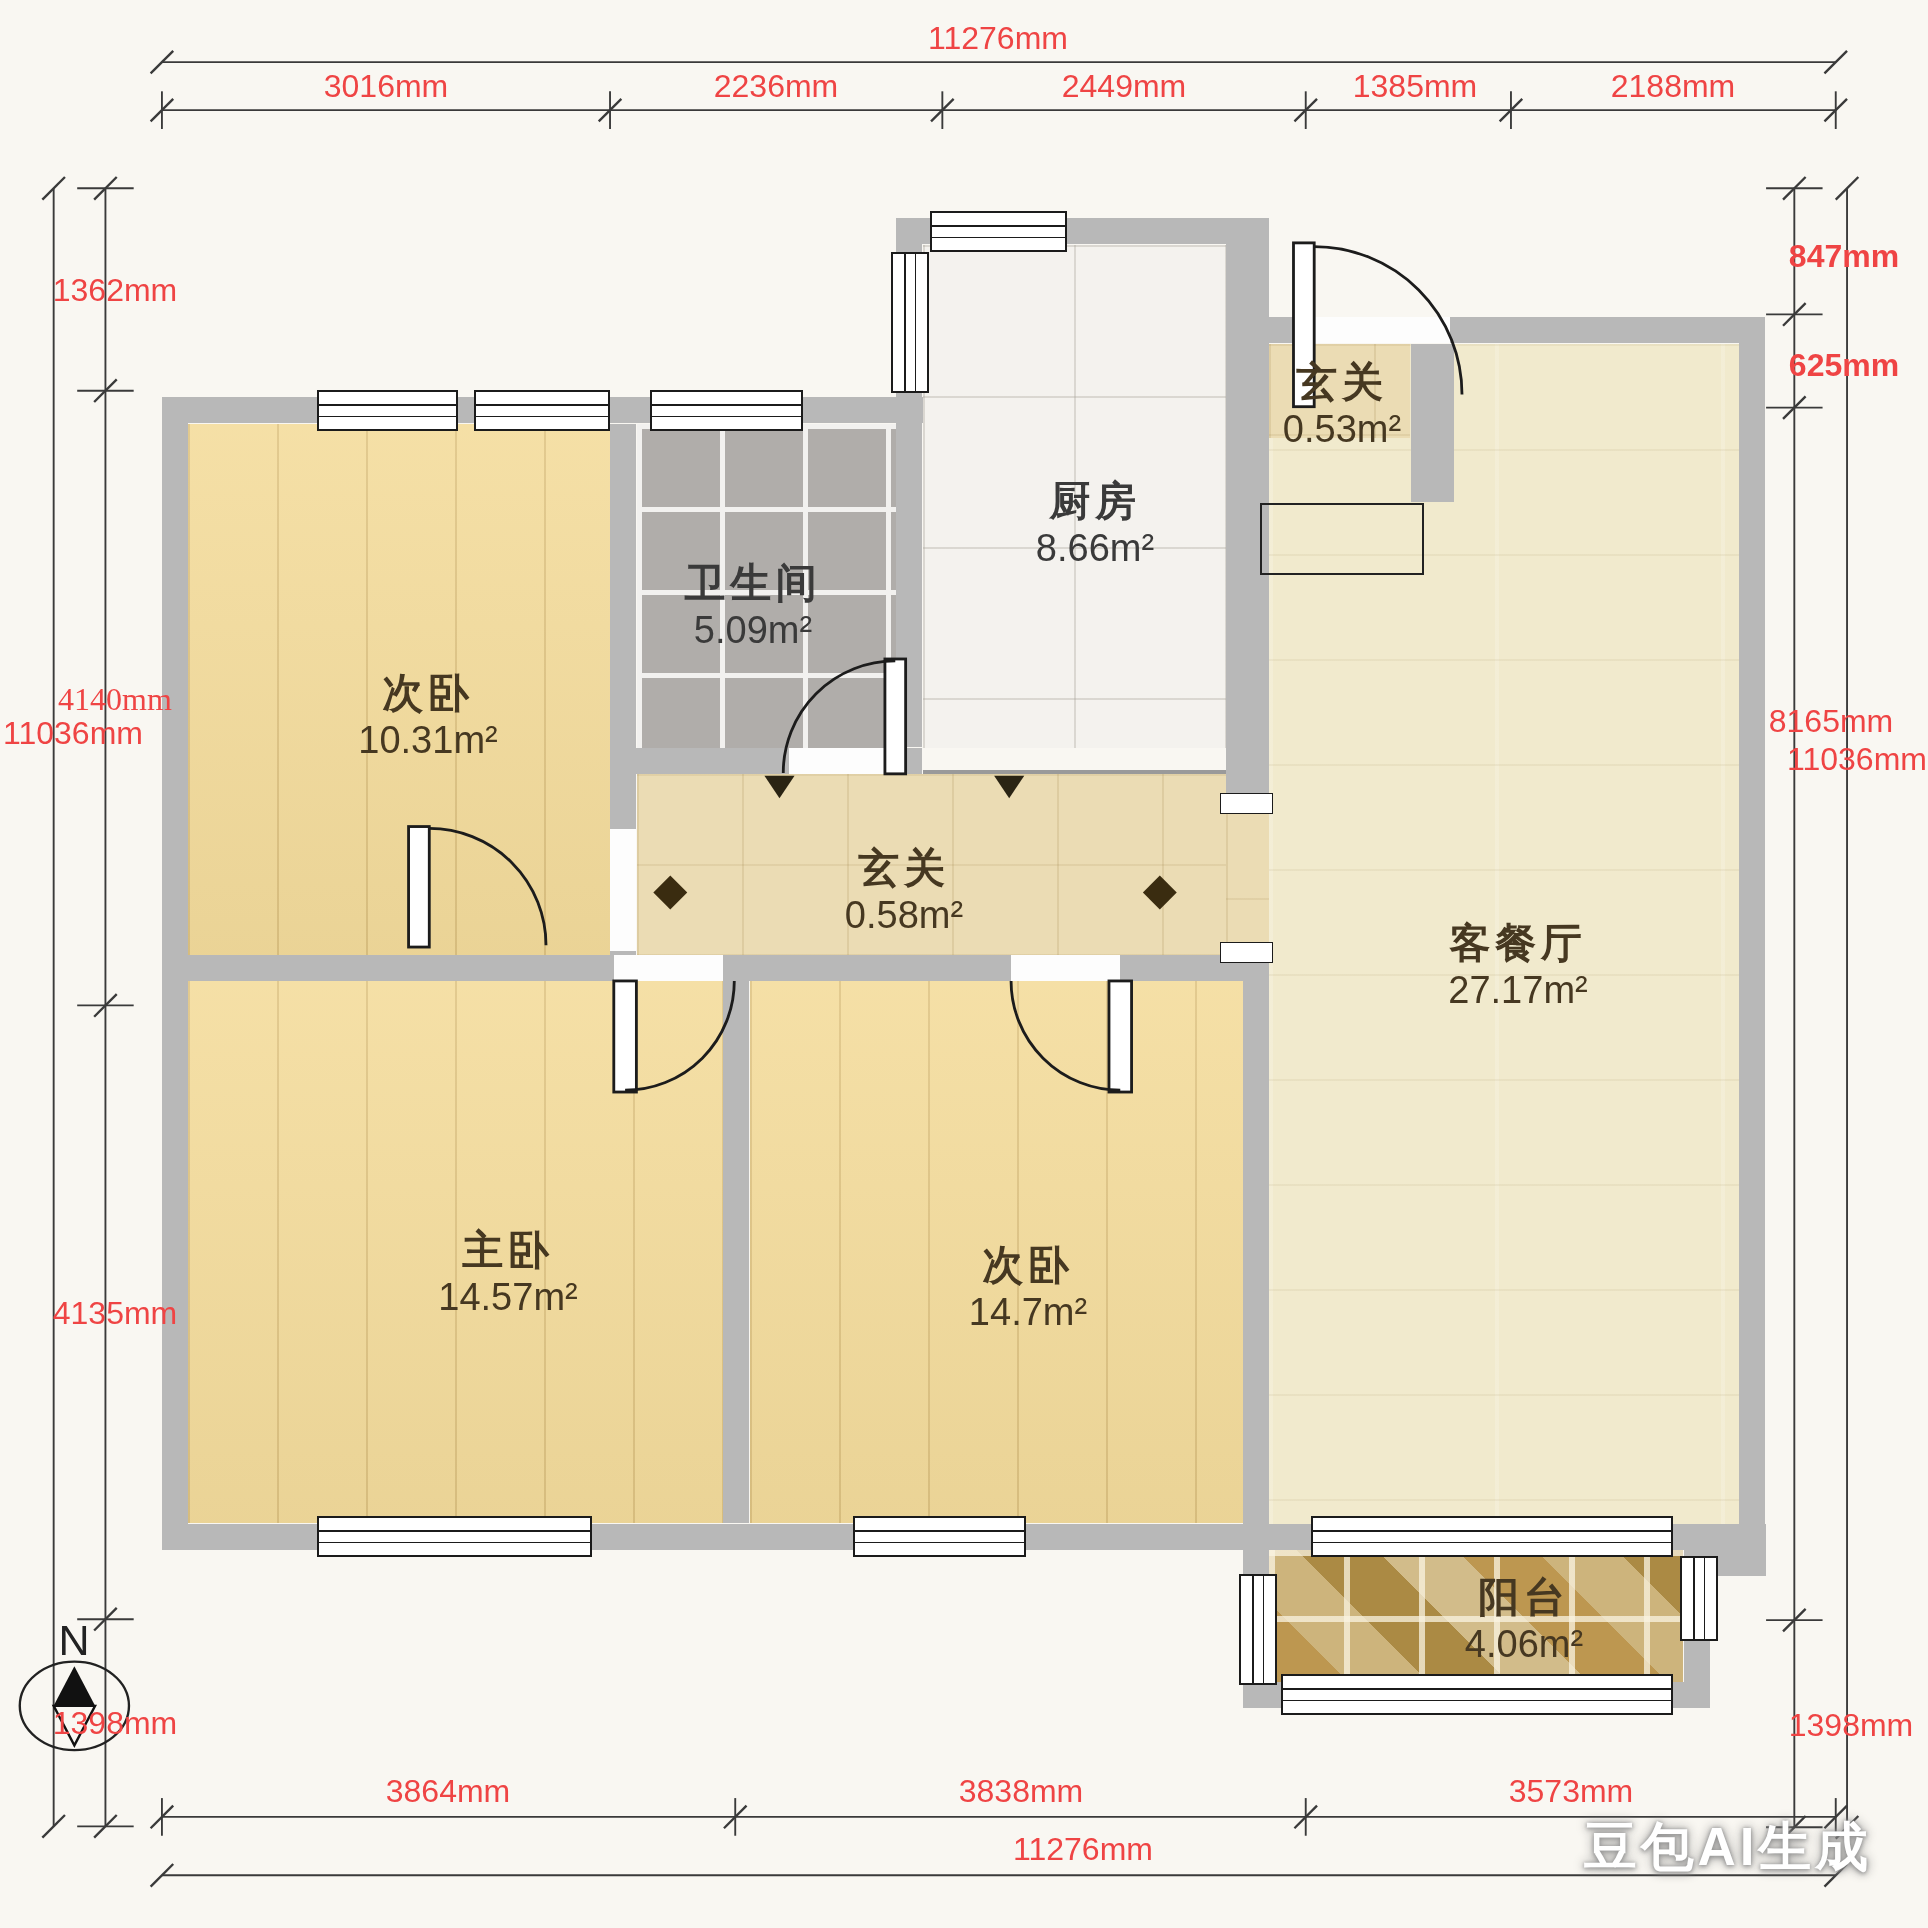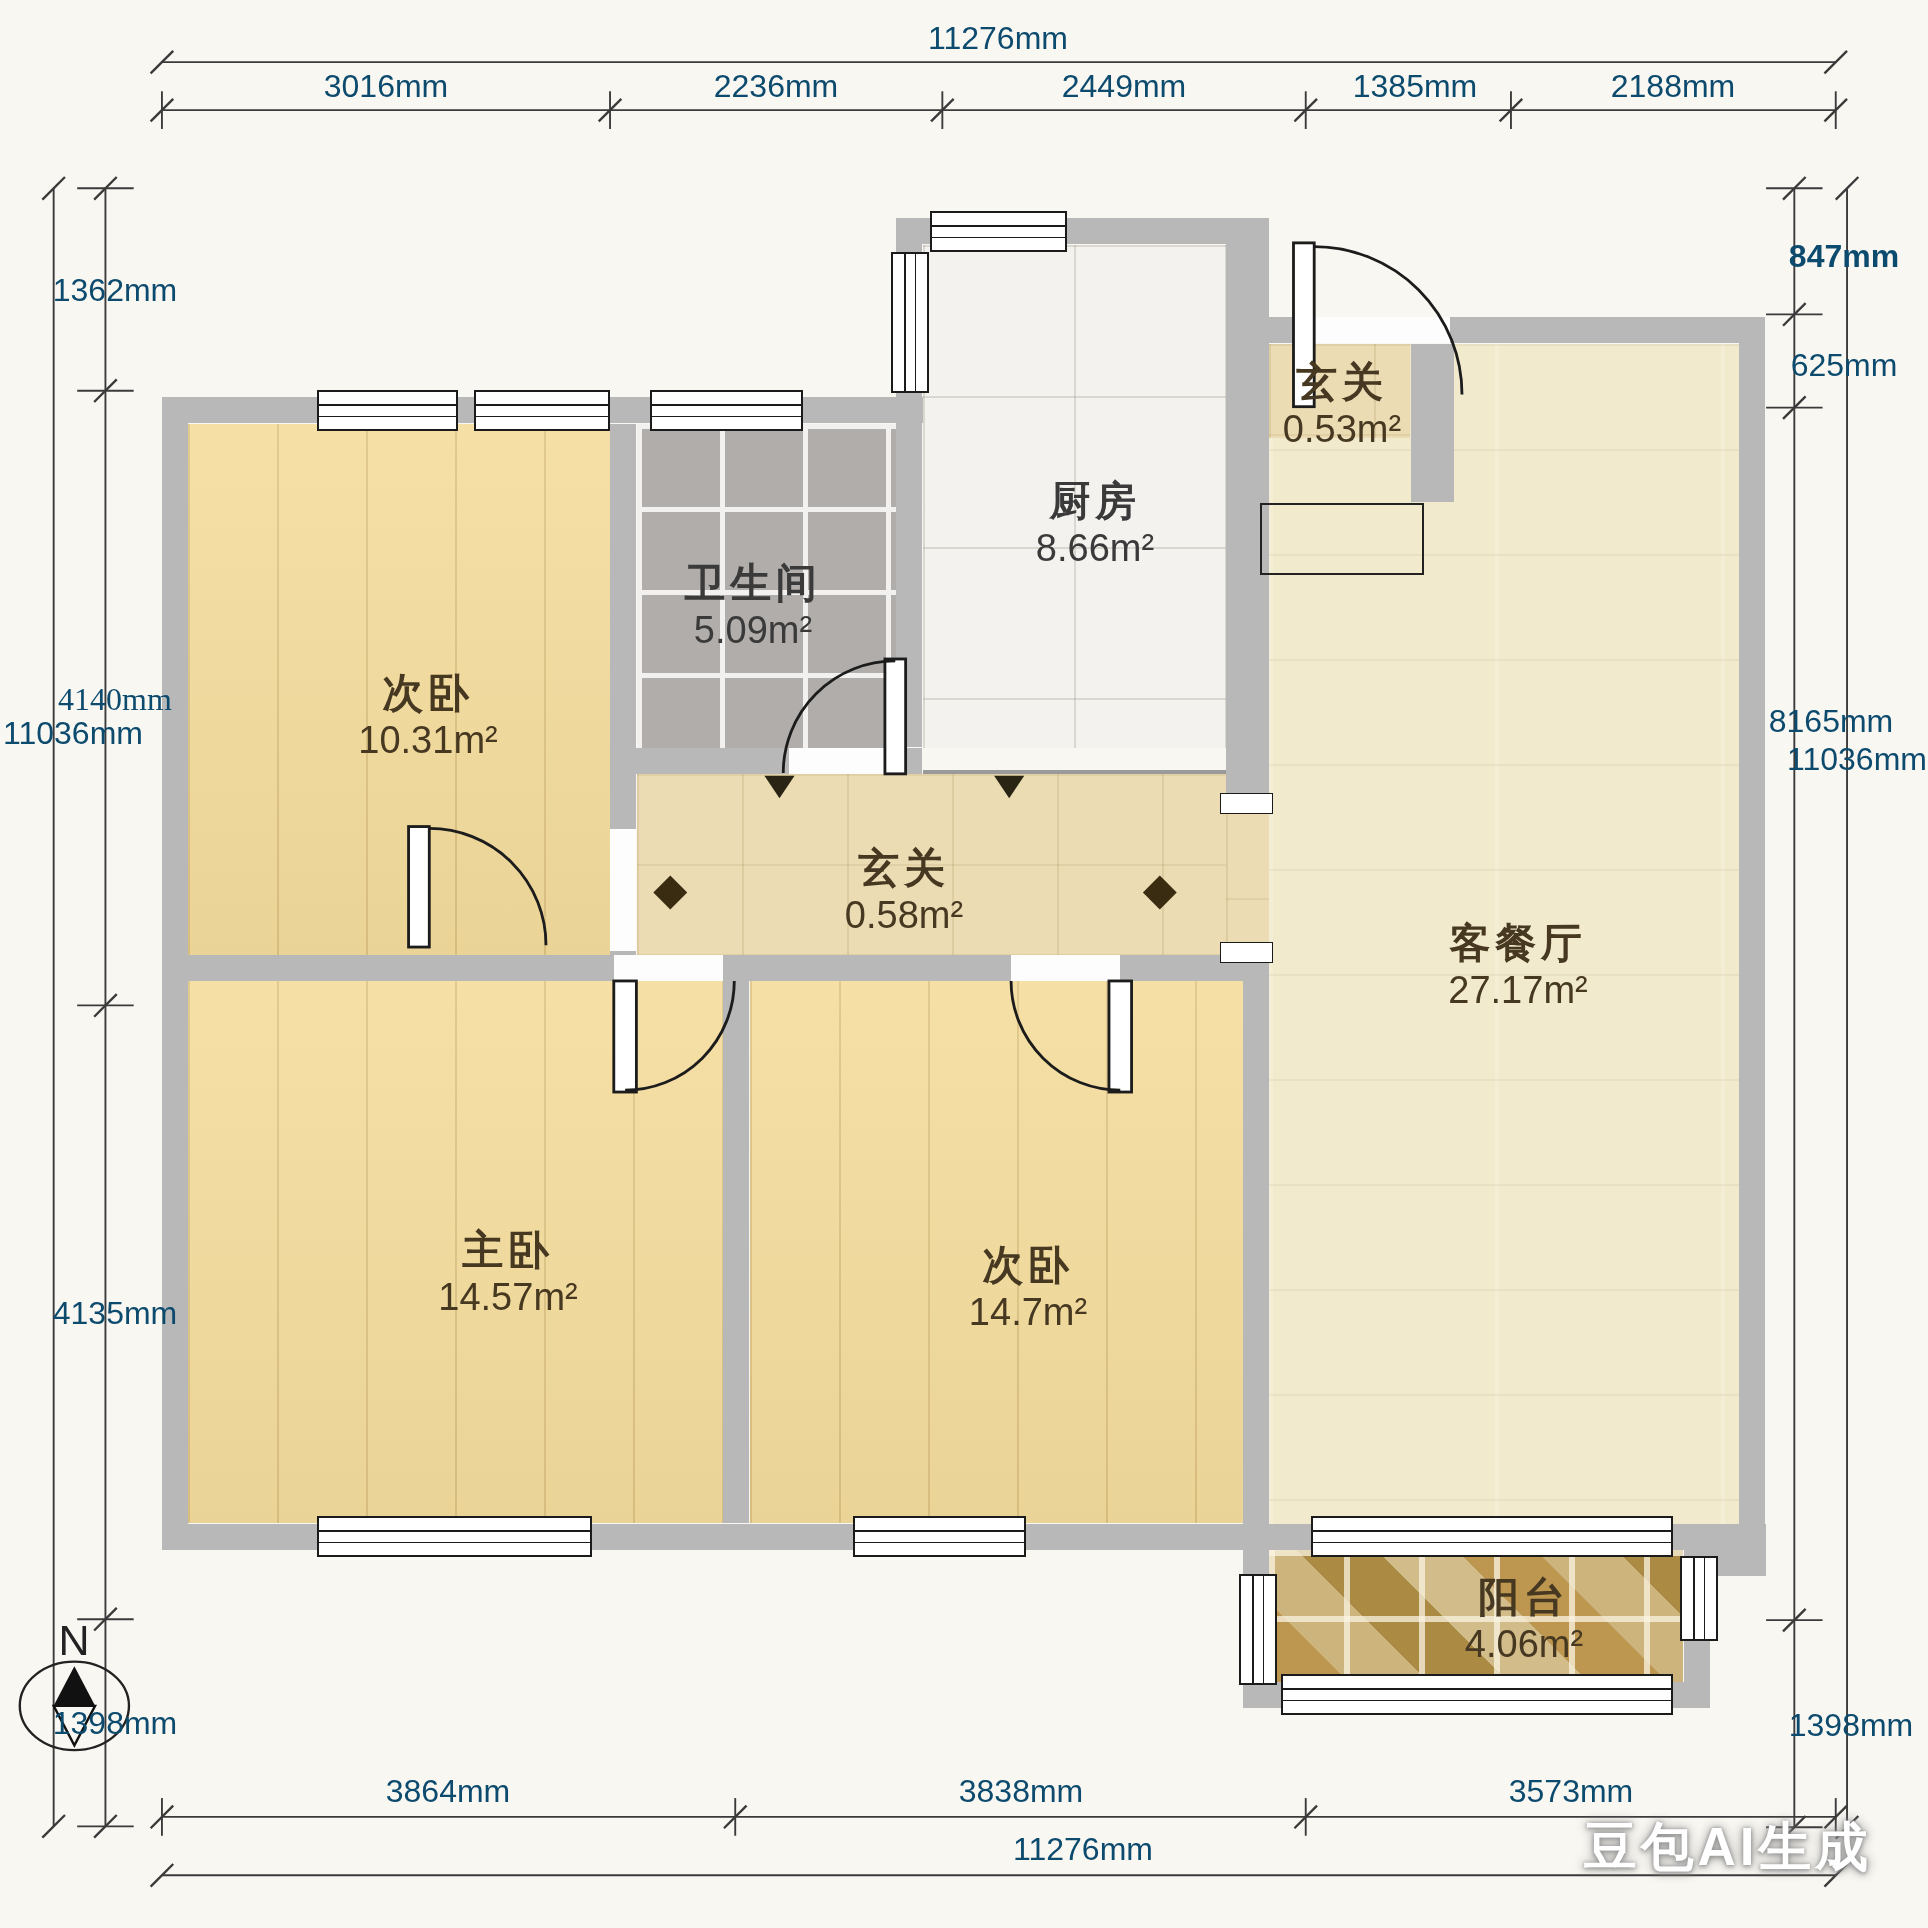--- a/index.html
+++ b/index.html
@@ -34,21 +34,21 @@
   .window.v::before{content:"";position:absolute;top:0;bottom:0;left:calc(34% - 0.9px);width:1.9px;background:#1b1b1b;}
   .window.v::after{content:"";position:absolute;top:0;bottom:0;left:calc(66% - 0.9px);width:1.9px;background:#1b1b1b;}
   .jamb{position:absolute;background:#fff;border:1.9px solid #1b1b1b;box-sizing:border-box;}
   .step{position:absolute;border:2.8px solid #222;box-sizing:border-box;background:transparent;}
   .overlay{position:absolute;left:0;top:0;}
   .room-label{position:absolute;transform:translate(-50%,-50%);text-align:center;
     color:#463821;line-height:1.2;white-space:nowrap;z-index:6;}
   .room-label .nm{display:block;font-size:41px;font-weight:700;letter-spacing:4.7px;}
   .room-label .ar{display:block;font-size:38px;font-weight:500;}
   .room-label.dark{color:#3a3a3a;}
-  .dim{position:absolute;transform:translate(-50%,-50%);font-size:32px;color:#0c4a6e;
+  .dim{position:absolute;transform:translate(-50%,-50%);font-size:32px;color:#ef4444;
     white-space:nowrap;z-index:5;}
   .north-label{position:absolute;transform:translate(-50%,-50%);font-size:43px;color:#222;z-index:6;}
   .watermark{position:absolute;left:1584px;top:1812px;font-size:53px;font-weight:700;color:#ffffff;
     letter-spacing:3.8px;z-index:9;
     text-shadow:0 0 11.3px rgba(140,140,140,.95),0 0 3.8px rgba(150,150,150,.85),0 1.9px 5.6px rgba(120,120,120,.6);}
 </style>
 </head>
 <body>
 
 <div class="canvas">
@@ -252,21 +252,21 @@
   <div class="dim" style="left:1571px;top:1791px;">3573mm</div>
   <div class="dim" style="left:1083px;top:1849px;">11276mm</div>
 
   <div class="dim" style="left:115px;top:290px;">1362mm</div>
   <div class="dim" style="left:115px;top:699px;font-family:Liberation Serif, serif;">4140mm</div>
   <div class="dim" style="left:115px;top:1313px;">4135mm</div>
   <div class="dim" style="left:115px;top:1723px;">1398mm</div>
   <div class="dim" style="left:73px;top:733px;">11036mm</div>
 
   <div class="dim" style="left:1844px;top:256px;font-weight:bold;">847mm</div>
-  <div class="dim" style="left:1844px;top:365px;">625mm</div>
+  <div class="dim" style="left:1844px;top:365px;font-weight:bold;">625mm</div>
   <div class="dim" style="left:1831px;top:721px;">8165mm</div>
   <div class="dim" style="left:1851px;top:1725px;">1398mm</div>
   <div class="dim" style="left:1857px;top:759px;">11036mm</div>
 
   <div class="north-label" style="left:74px;top:1640px;">N</div>
 
   <div class="watermark">豆包AI生成</div>
 
 </div>
 

